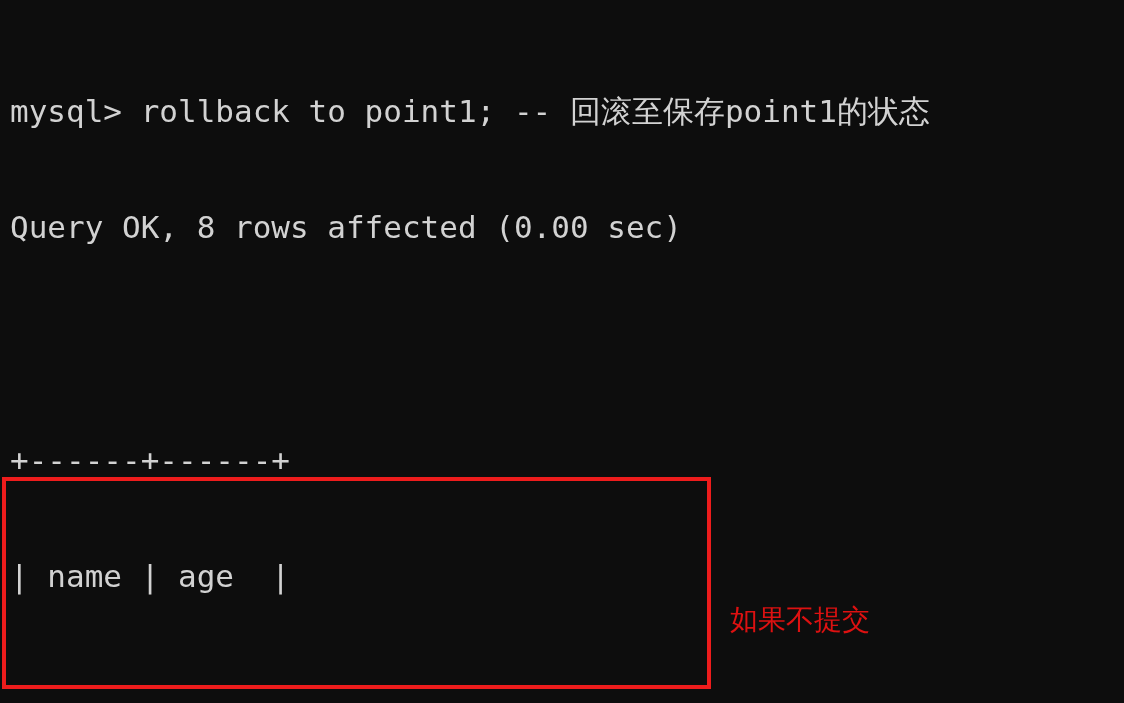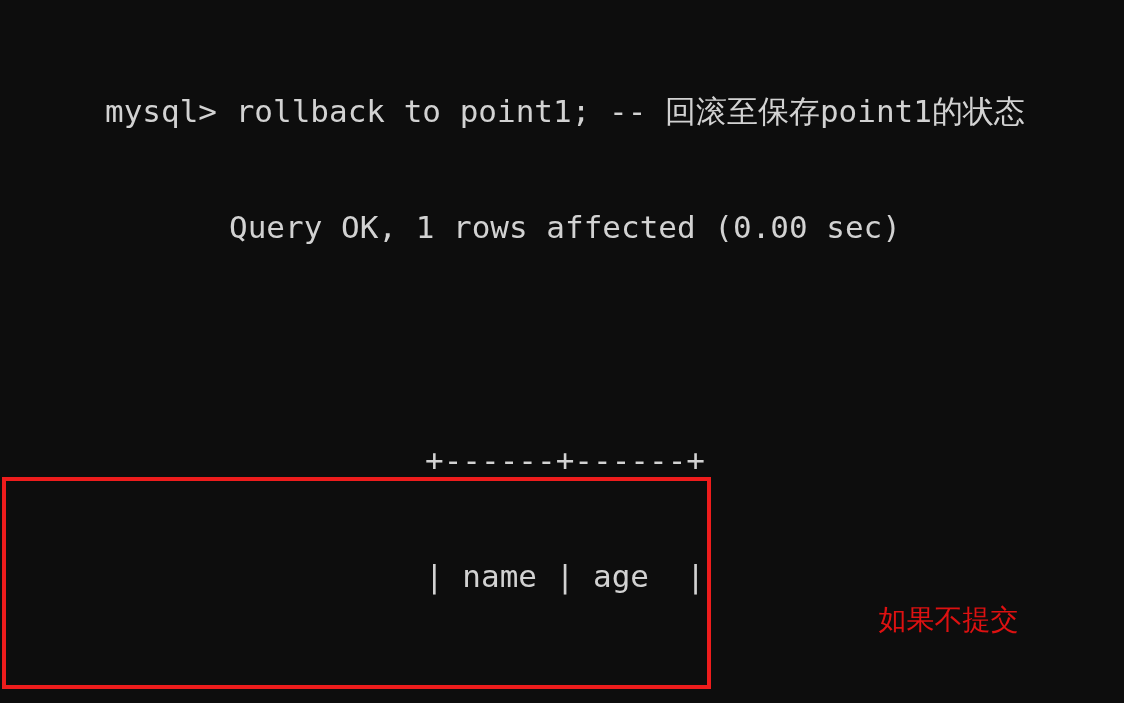--- a/index.html
+++ b/index.html
@@ -12,21 +12,20 @@
     background: #0d0d0d;
     overflow: hidden;
     font-family: "DejaVu Sans Mono", monospace;
   }
 
   #screen {
     position: relative;
     width: 1124px;
     height: 703px;
     background: #0d0d0d;
-    text-align: center;
   }
 
   
   .term {
     position: absolute;
     left: 10px;
     top: 14px;
     width: 1110px;
     font-family: "DejaVu Sans Mono", monospace;
     font-size: 31px;
@@ -64,31 +63,30 @@
     width: 390px;
     font-family: "DejaVu Sans", sans-serif;
     font-size: 28px;
     line-height: 38px;
     color: #dd1111;
     white-space: pre;
   }
   #annotation .aline {
     height: 38px;
     white-space: pre;
-    margin-left: 47px;
   }
 </style>
 </head>
 <body>
 
 <div id="screen">
 
   <div class="term">
     <div class="line">mysql&gt; rollback to point1; -- 回滚至保存point1的状态</div>
-    <div class="line">Query OK, 1 rows affected (0.00 sec)</div>
+    <div class="line">Query OK, 8 rows affected (0.00 sec)</div>
     <div class="line blank">&nbsp;</div>
     <div class="line">+------+------+</div>
     <div class="line">| name | age  |</div>
     
     
     
     
     
     
     

